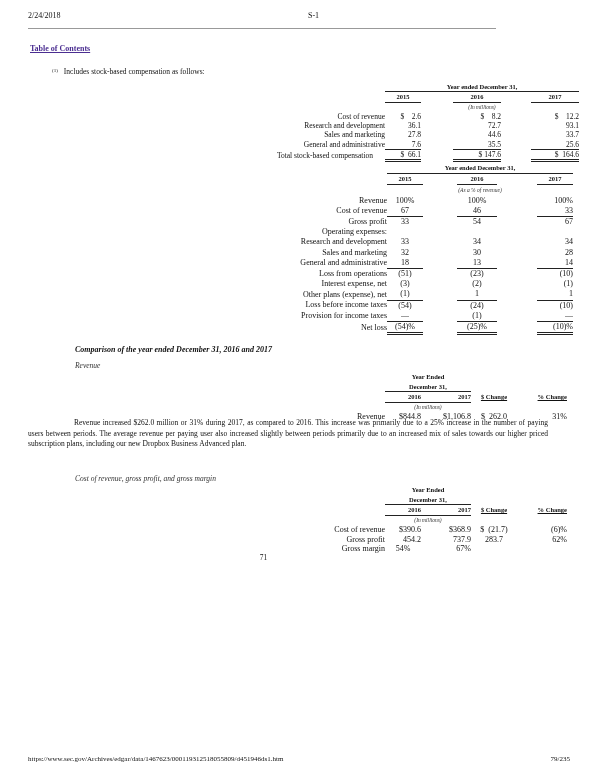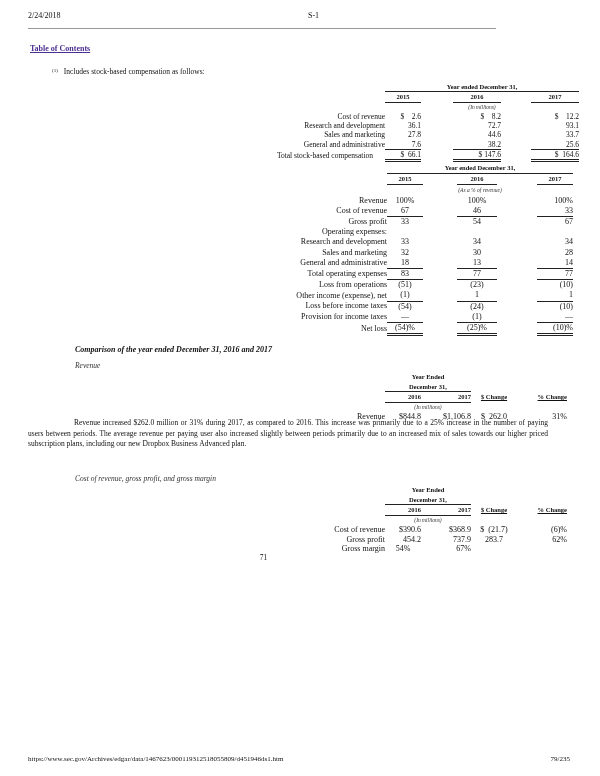--- a/index.html
+++ b/index.html
@@ -89,21 +89,21 @@
     <td class="num">27.8</td>
         <td></td>
     <td class="num">44.6</td>
         <td></td>
     <td class="num">33.7</td>
   </tr>
   <tr>
     <td class="lbl ind1">General and administrative</td>
     <td class="num ul">7.6</td>
         <td></td>
-    <td class="num ul">38.2</td>
+    <td class="num ul">35.5</td>
         <td></td>
     <td class="num ul">25.6</td>
   </tr>
   <tr>
     <td class="lbl" style="padding-left:0;position:relative;left:-12px">Total stock-based compensation</td>
     <td class="num dbl" style="white-space:pre">$  66.1</td>
         <td></td>
     <td class="num dbl" style="white-space:pre">$ 147.6</td>
         <td></td>
     <td class="num dbl" style="white-space:pre">$  164.6</td>
@@ -188,37 +188,37 @@
   </tr>
   <tr>
     <td class="lbl ind1">General and administrative</td>
     <td class="ctr ul">18</td>
         <td></td>
     <td class="ctr ul">13</td>
         <td></td>
     <td class="num ul">14</td>
   </tr>
   <tr>
-    <td class="lbl">Total operating expenses</td>
-    <td class="ctr ul">83</td>
-        <td></td>
-    <td class="ctr ul">77</td>
-        <td></td>
-    <td class="num ul">77</td>
-  </tr>
-  <tr>
     <td class="lbl">Loss from operations</td>
     <td class="ctr">(51)</td>
         <td></td>
     <td class="ctr">(23)</td>
         <td></td>
     <td class="num">(10)</td>
   </tr>
   <tr>
-    <td class="lbl">Other income (expense), net</td>
+    <td class="lbl">Interest expense, net</td>
+    <td class="ctr">(3)</td>
+        <td></td>
+    <td class="ctr">(2)</td>
+        <td></td>
+    <td class="num">(1)</td>
+  </tr>
+  <tr>
+    <td class="lbl">Other plans (expense), net</td>
     <td class="ctr ul">(1)</td>
         <td></td>
     <td class="ctr ul">1</td>
         <td></td>
     <td class="num ul">1</td>
   </tr>
   <tr>
     <td class="lbl">Loss before income taxes</td>
     <td class="ctr">(54)</td>
         <td></td>

